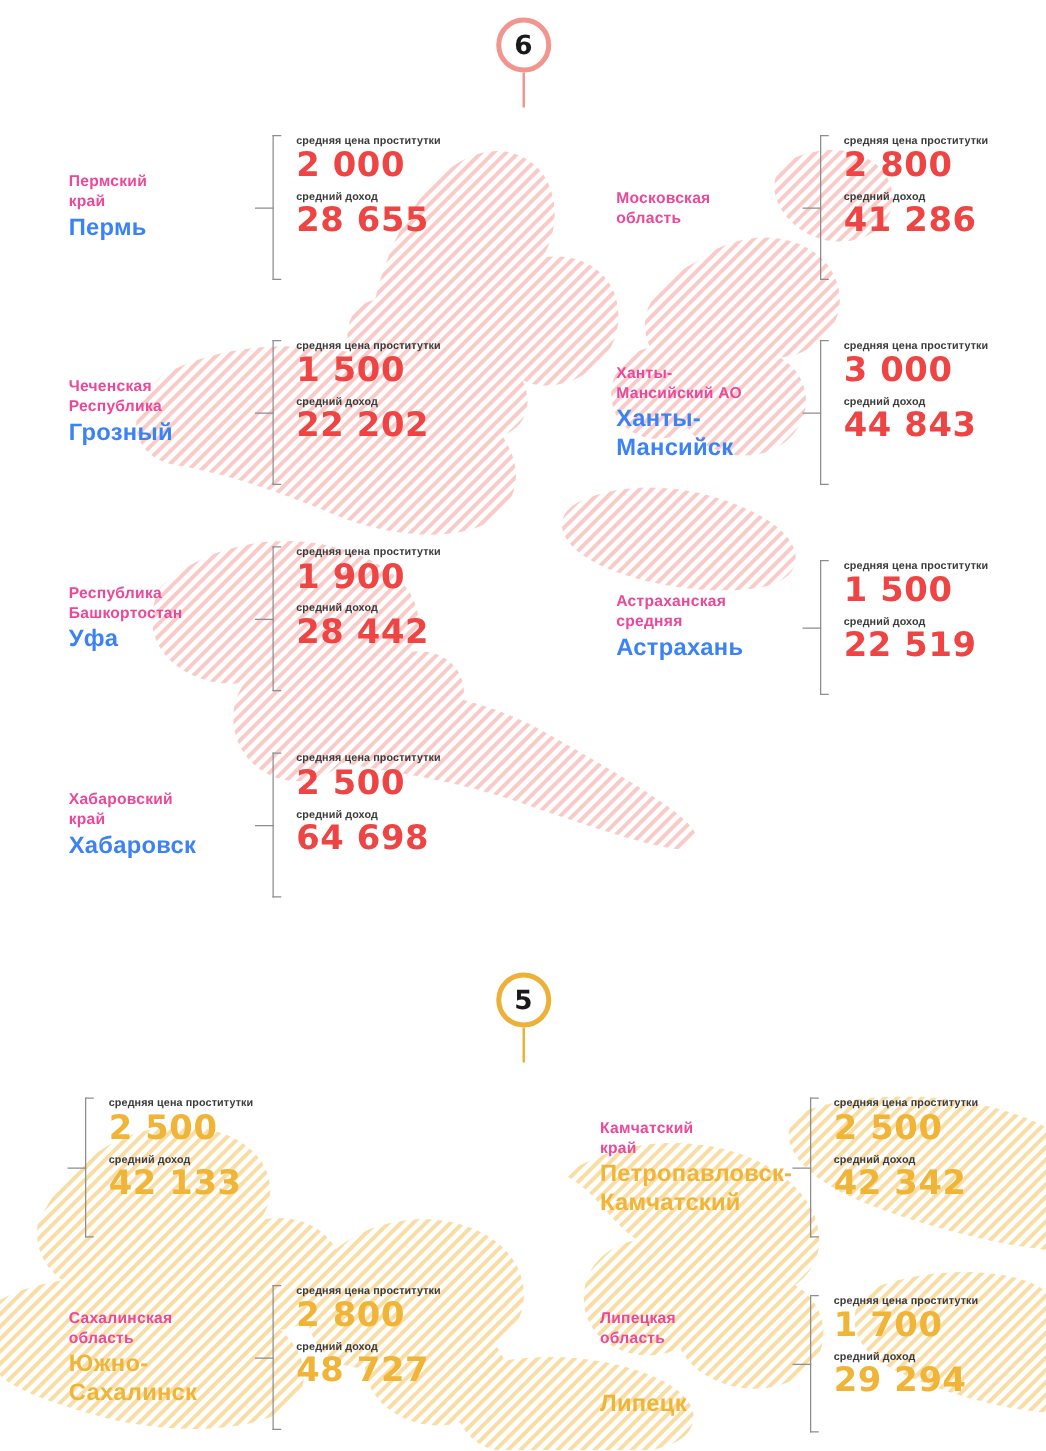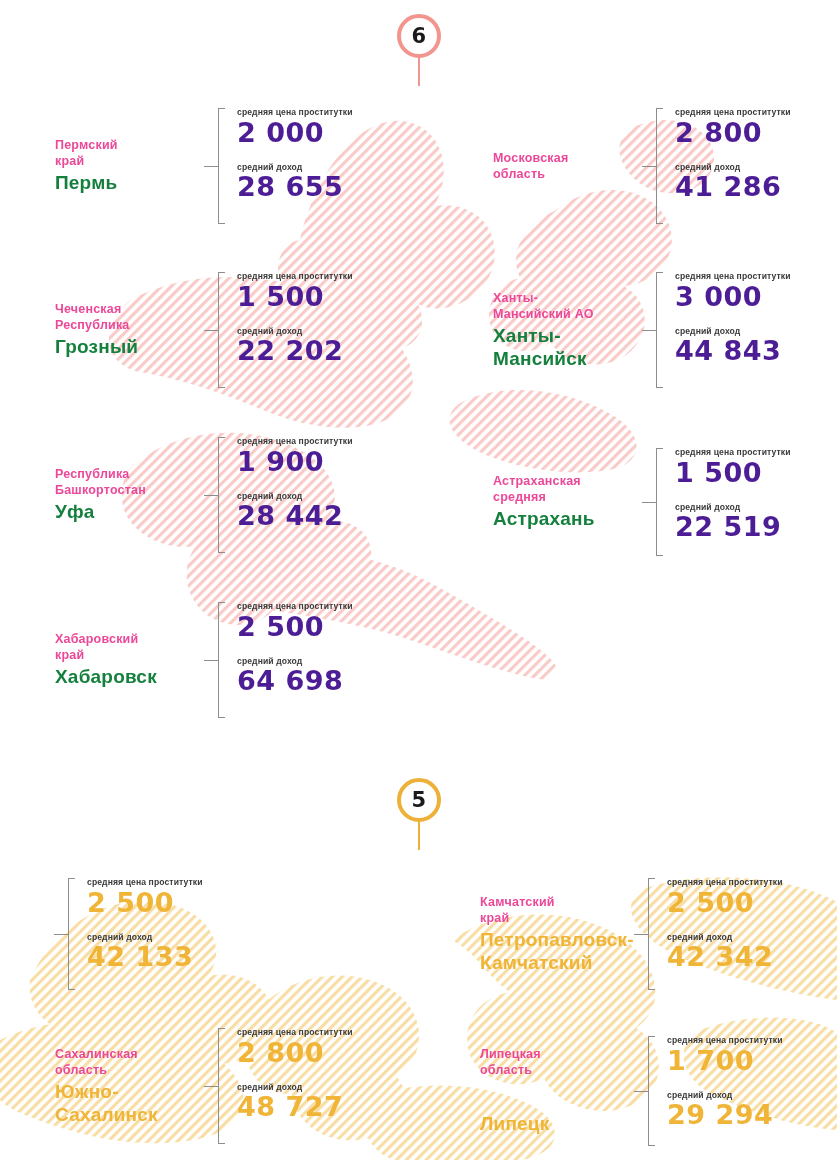--- a/index.html
+++ b/index.html
@@ -89,21 +89,21 @@
   }
   .city-name {
     font-size: 19px;
     font-weight: bold;
     line-height: 1.16;
     letter-spacing: 0.2px;
     margin-top: 3px;
     white-space: pre-line;
   }
   .city-name:empty { display: none; }
-  .theme-pink .city-name { color: #15803d; }
+  .theme-pink .city-name { color: #3b82f6; }
   .theme-gold .city-name { color: #F0B437; }
 
   
   .bracket {
     position: relative;
     width: 22px;
     flex: none;
   }
   .bracket .vline {
     position: absolute;
@@ -144,23 +144,23 @@
     line-height: 1;
     margin-bottom: 2px;
   }
   .metric-value {
     font-size: 27px;
     font-weight: bold;
     line-height: 1;
     letter-spacing: 0.5px;
     font-family: "DejaVu Sans", sans-serif;
   }
-  .theme-pink .metric-value { color: #4c1d95; }
+  .theme-pink .metric-value { color: #ef4444; }
   .theme-gold .metric-value { color: #F0B437; }
-  .metric-block.lower { margin-top: 17px; }
+  .metric-block.lower { margin-top: 7px; }
 </style>
 </head>
 <body>
 
 <div class="page">
 
   <div class="deco-layer">
     <svg width="837" height="1161" viewBox="0 0 837 1161">
       <defs>
         <pattern id="hatchPink" width="7" height="7" patternUnits="userSpaceOnUse" patternTransform="rotate(45)">

